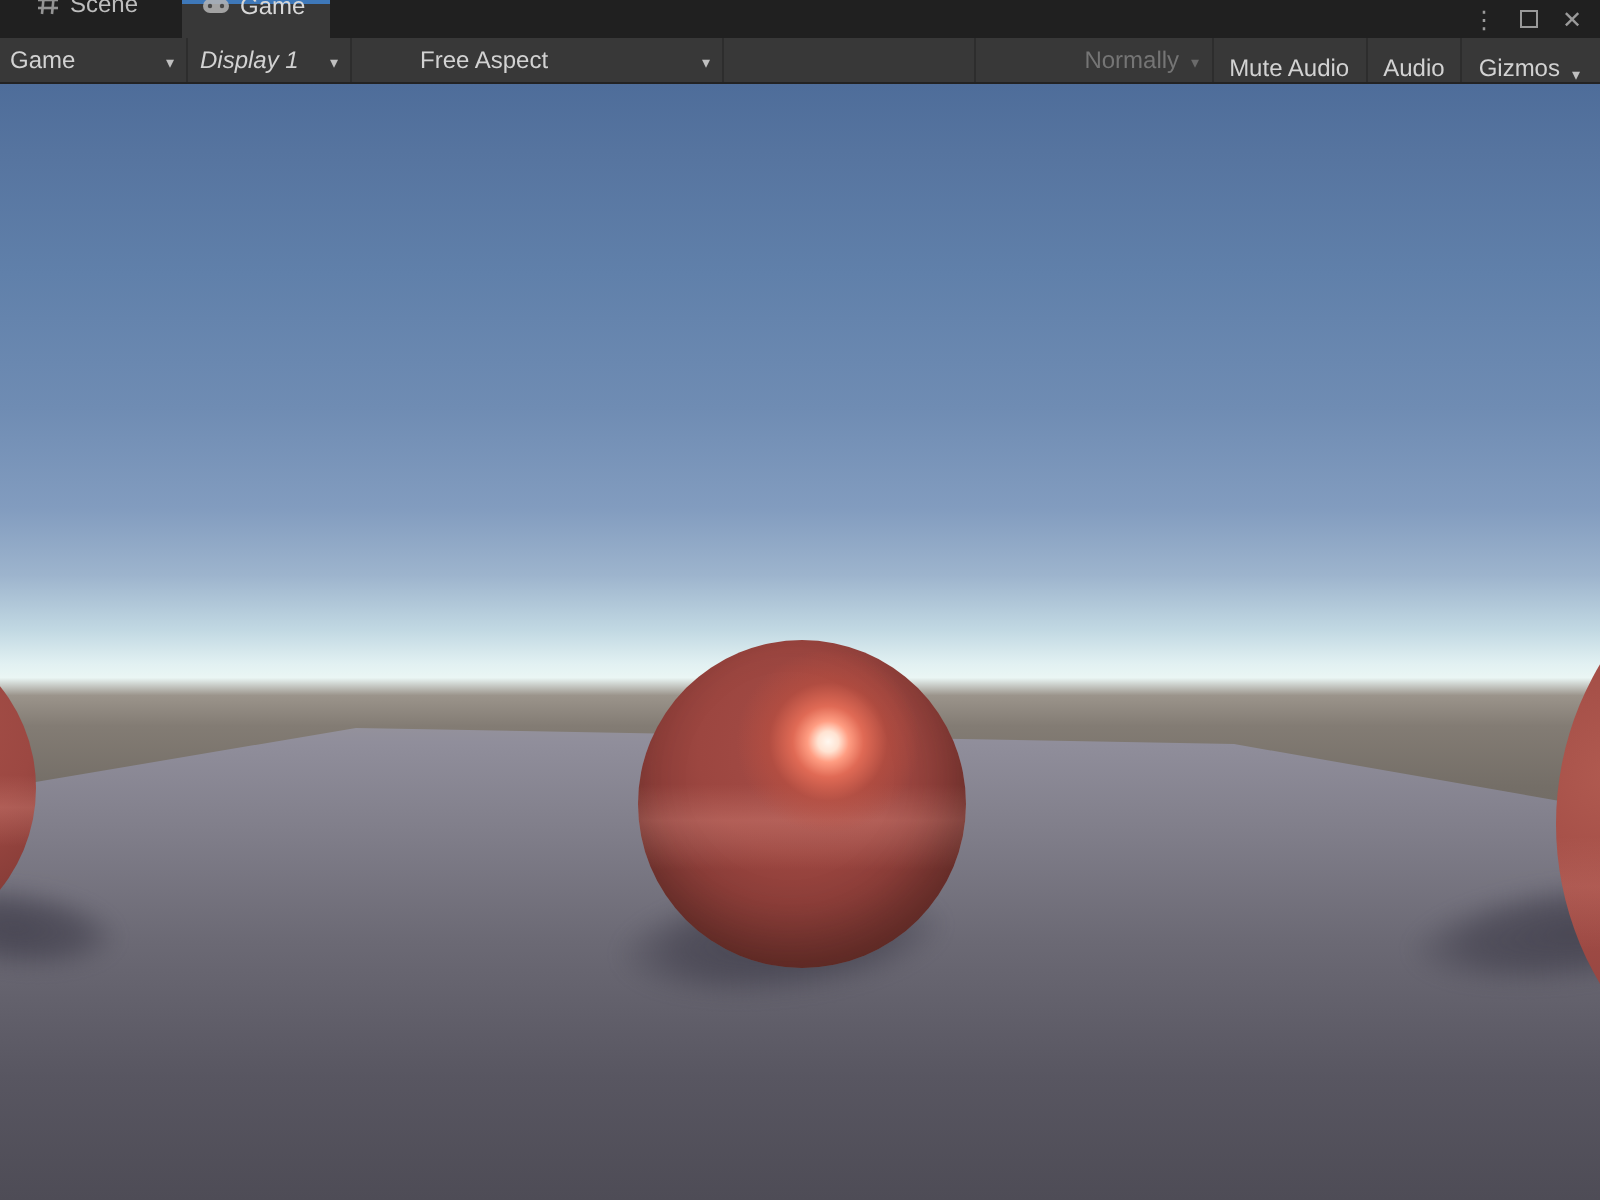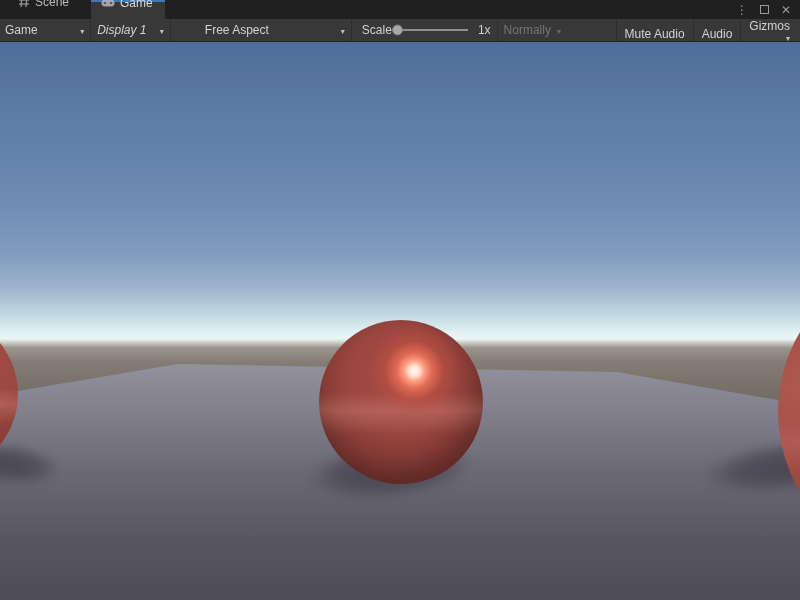--- a/index.html
+++ b/index.html
@@ -45,24 +45,24 @@
   .dd-display{width:81px;justify-content:space-between;font-style:italic;}
   .dd-aspect{width:157px;justify-content:space-between;margin-left:28px;}
   .scale-group{display:flex;align-items:center;padding:0 6px 0 10px;}
   .scale-track{position:relative;width:74px;height:2px;background:#8f8f8f;margin:0 4px 0 2px;}
   .scale-knob{
     position:absolute;left:-2px;top:50%;transform:translateY(-50%);
     width:11px;height:11px;border-radius:50%;background:#a8a8a8;border:1px solid #7a7a7a;
   }
   .scale-value{margin-left:6px;color:#cfcfcf;}
   .tb-right{display:flex;align-items:center;height:100%;margin-left:auto;}
-  .dd-playmode{width:118px;justify-content:flex-start;color:#757575;}
+  .dd-playmode{width:118px;justify-content:flex-end;color:#757575;}
   .dd-playmode .chev{color:#6a6a6a;}
   .btn{padding:0 8px;display:flex;align-items:flex-end;height:100%;white-space:nowrap;}
-  .dd-gizmos{padding-right:10px;flex-direction:column;}
+  .dd-gizmos{padding-right:10px;}
   
   .viewport{position:relative;width:800px;height:558px;overflow:hidden;background:#000;}
   .sky{
     position:absolute;inset:0;
     background:linear-gradient(180deg,
       #4e6d9a 0%, #56749f 6%, #6080aa 17%, #6f8cb3 29%,
       #829cbf 38%, #9db4cd 44%, #c2d9e3 49%, #e2f1f2 52%,
       #eaf6f4 53.2%, #9b948b 54.8%, #837c74 57.5%,
       #746e67 63%, #6c6761 72%, #6a655f 100%);
   }
@@ -151,27 +151,20 @@
     <div class="tb-item dd-display">
       <span class="tb-label">Display 1</span>
       <span class="chev">▾</span>
     </div>
     <div class="sep"></div>
     <div class="tb-item dd-aspect">
       <span class="tb-label">Free Aspect</span>
       <span class="chev">▾</span>
     </div>
     <div class="sep"></div>
-    <div class="scale-group">
-      <span class="tb-label">Scale</span>
-      <span class="scale-track">
-        <span class="scale-knob"></span>
-      </span>
-      <span class="scale-value">1x</span>
-    </div>
     <div class="tb-right">
       <div class="sep"></div>
       <div class="tb-item dd-playmode">
         <span class="tb-label">Normally</span>
         <span class="chev">▾</span>
       </div>
       <div class="sep"></div>
       <div class="btn">
         <span>Mute Audio</span>
       </div>

